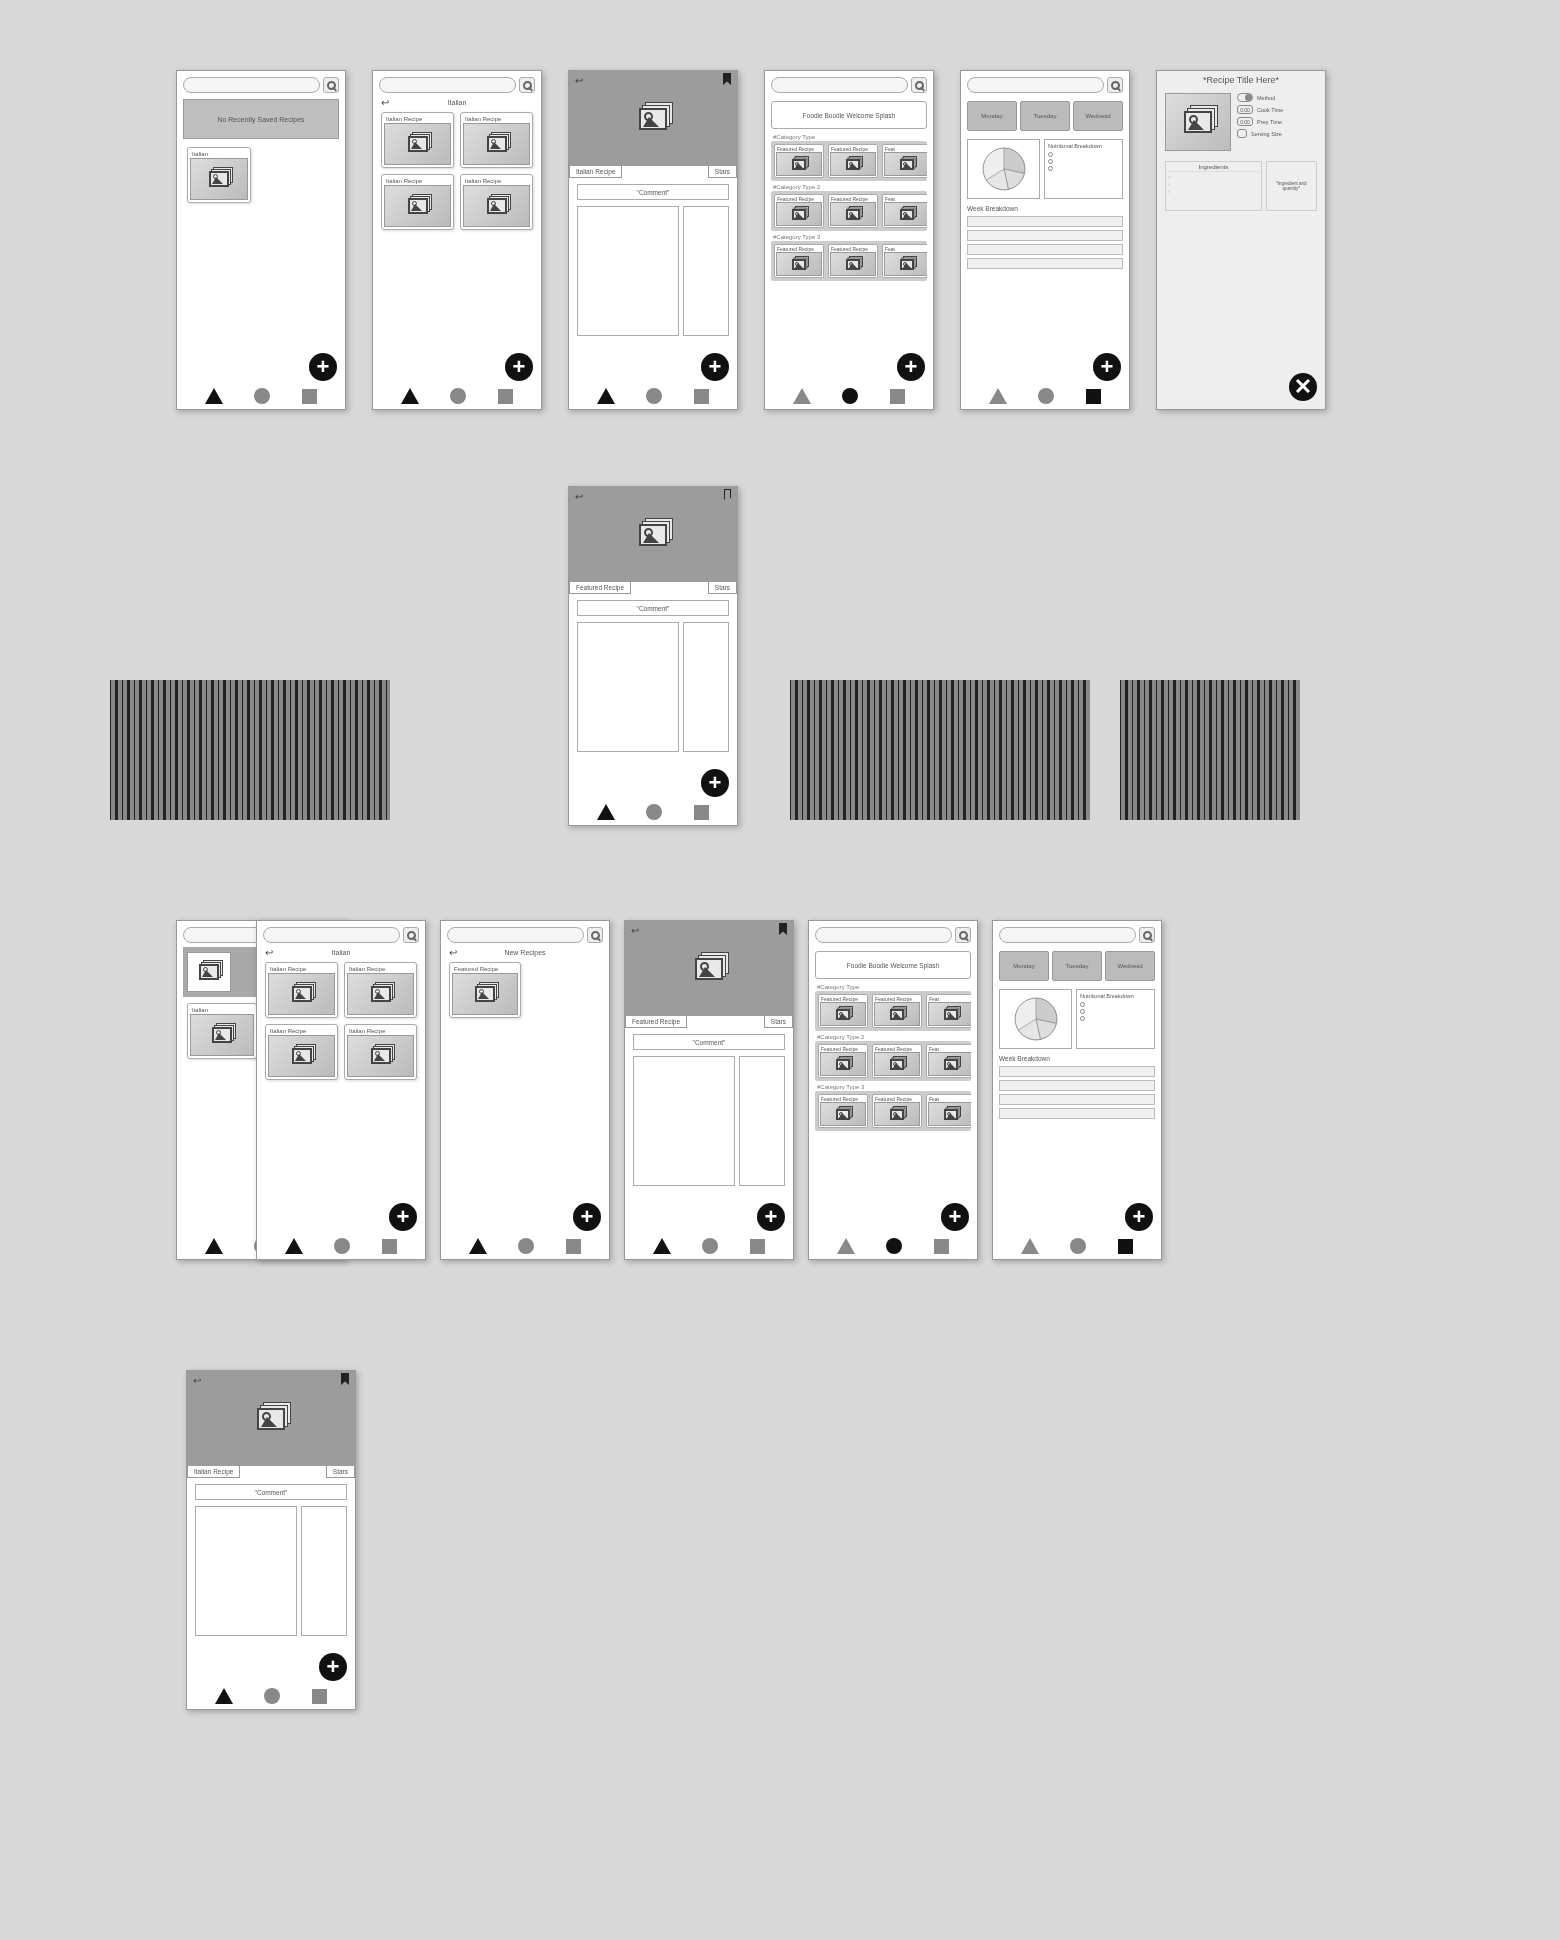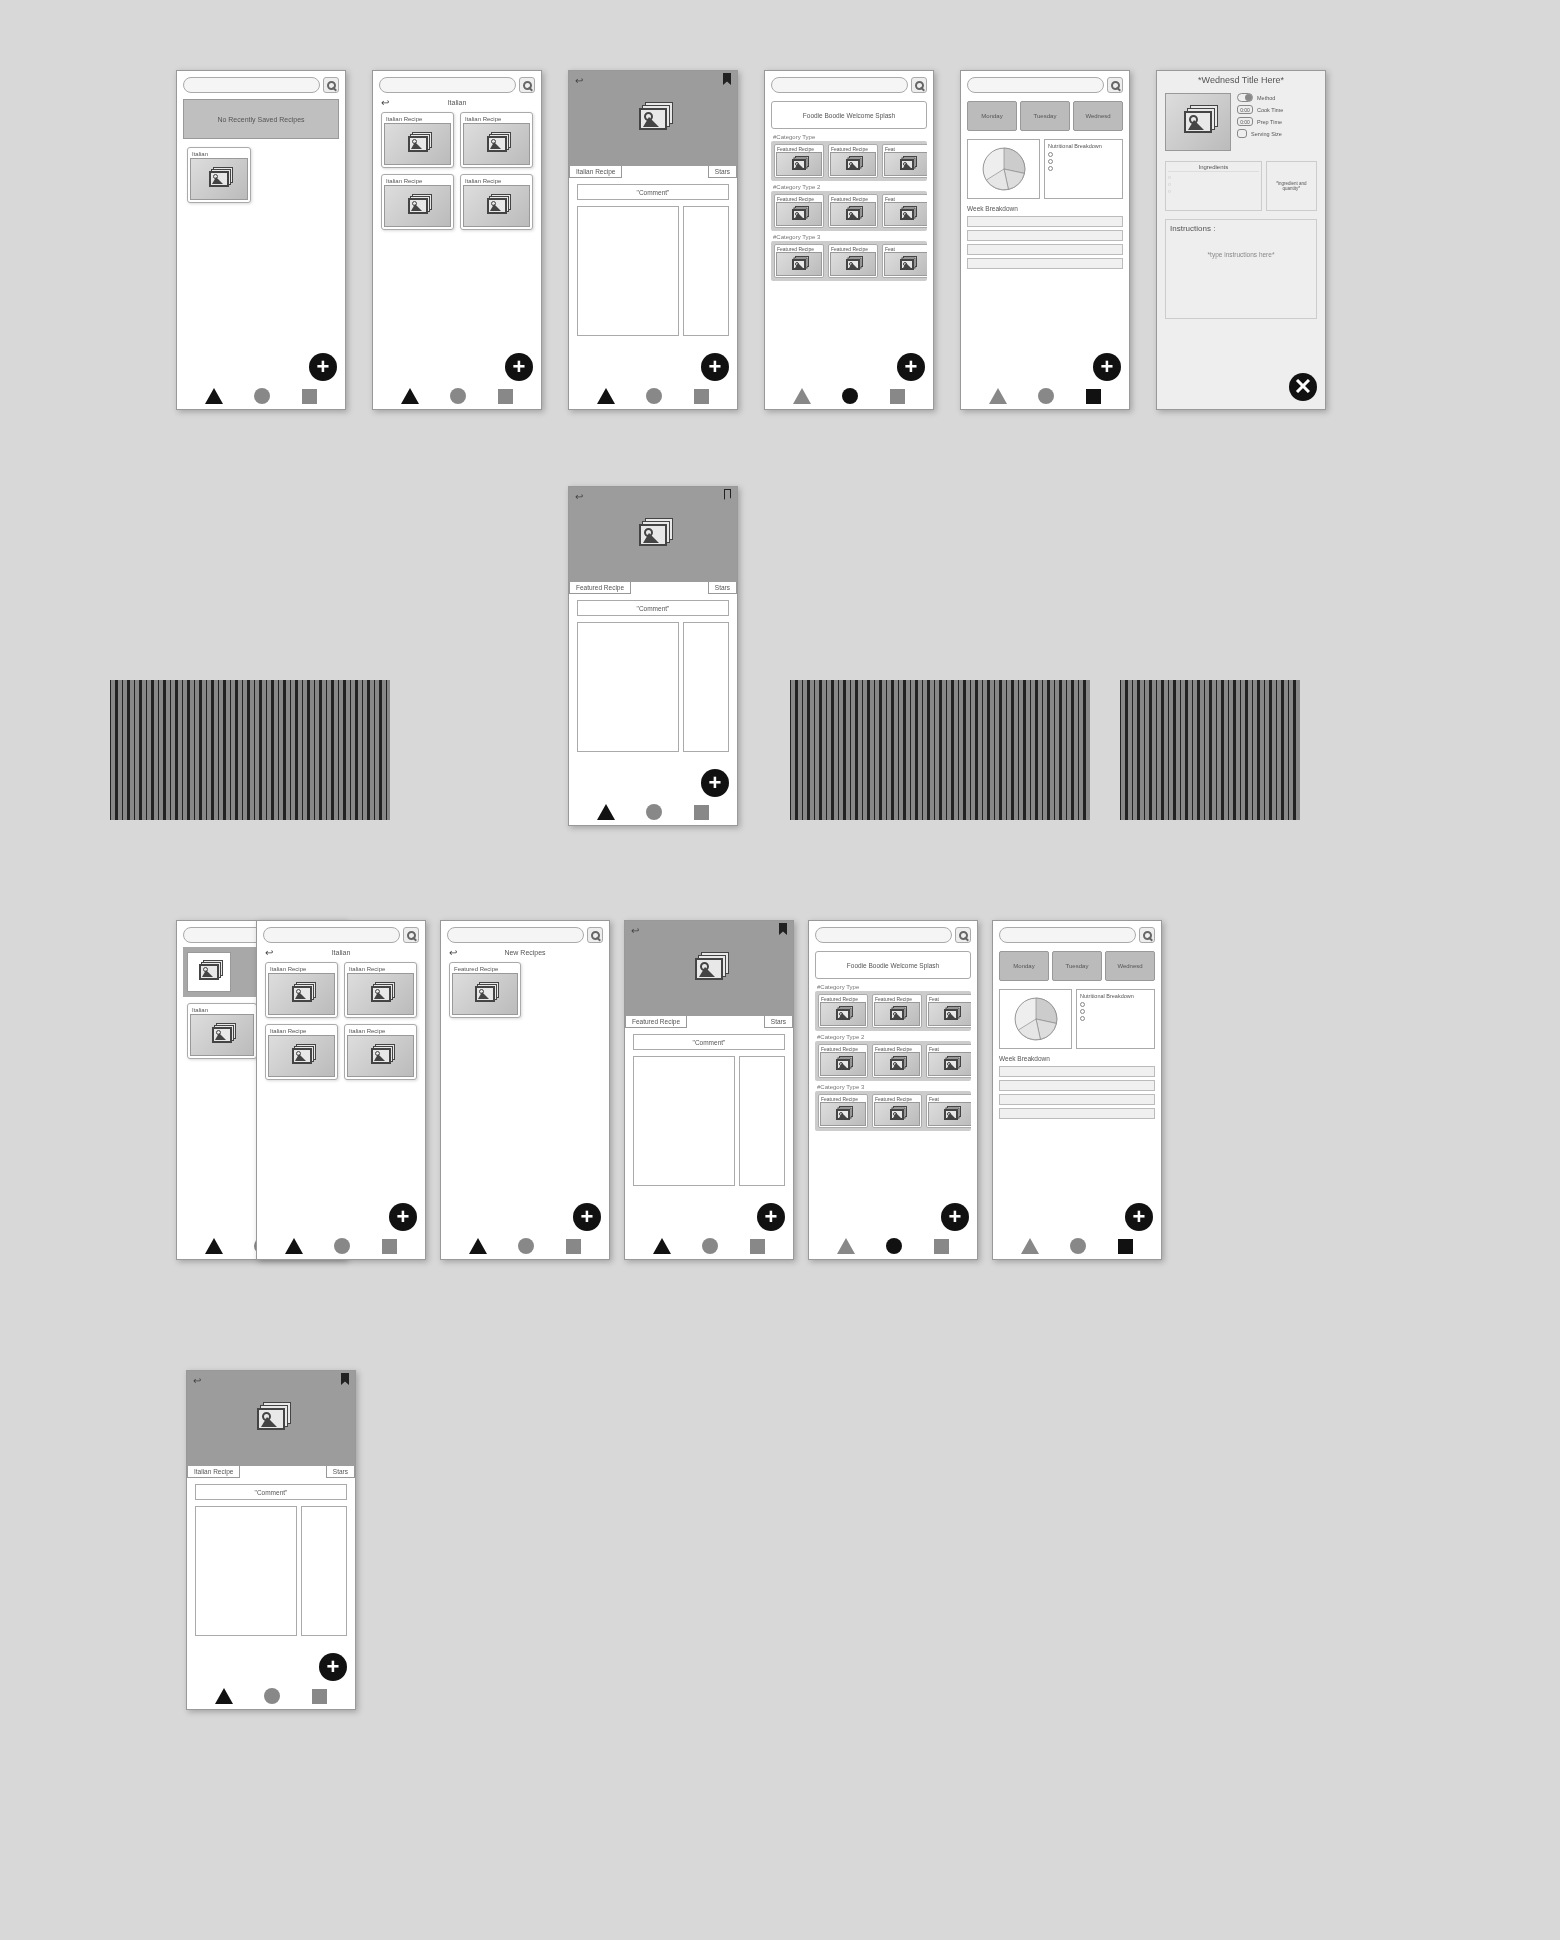--- a/index.html
+++ b/index.html
@@ -566,21 +566,21 @@
   </div>
   <div class="fab">+</div>
   <div class="navbar">
       <div class="nav-tri"></div>
       <div class="nav-circ"></div>
       <div class="nav-sq active"></div>
     </div>
 </div>
 
 <div class="screen recipe-form" style="left:1156px; top:70px; background:#eee;">
-  <div class="form-title">*Wednesd Title Here*</div>
+  <div class="form-title">*Recipe Title Here*</div>
   <div class="hero-row">
     <div class="hero-img img-placeholder">
         <div class="img-ico"></div>
       </div>
     <div class="meta-col">
       <div class="meta-row">
           <div class="toggle"></div>
           <span>Method</span>
         </div>
       <div class="meta-row">
@@ -598,24 +598,20 @@
     </div>
   </div>
   <div class="ingredients-row">
     <div class="ing-list">
       <div class="ing-title">Ingredients</div>
       <div class="ing-dot">○</div>
       <div class="ing-dot">○</div>
       <div class="ing-dot">○</div>
     </div>
     <div class="qty-box">*ingredient and quantity*</div>
-  </div>
-  <div class="instructions-box">
-    <div class="instructions-title">Instructions :</div>
-    <div class="instructions-ph">*type instructions here*</div>
   </div>
   <div class="fab fab-close">✕</div>
 </div>
 
 <div class="screen" style="left:568px; top:486px;">
   <div class="detail-hero">
     <span class="back-arrow">↩</span>
     <div class="bookmark outline"></div>
     <div class="img-ico"></div>
   </div>

